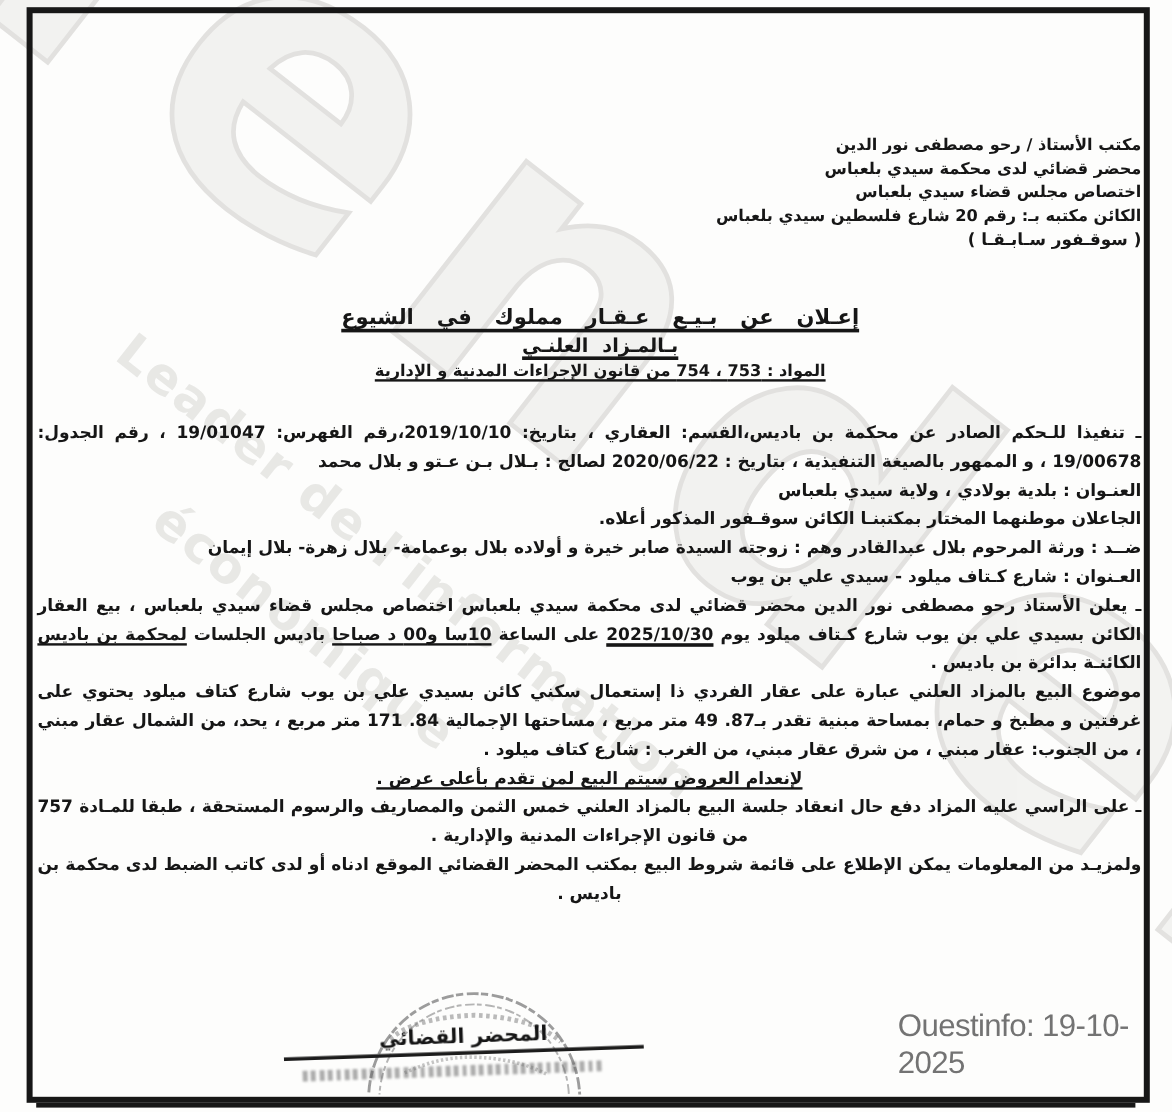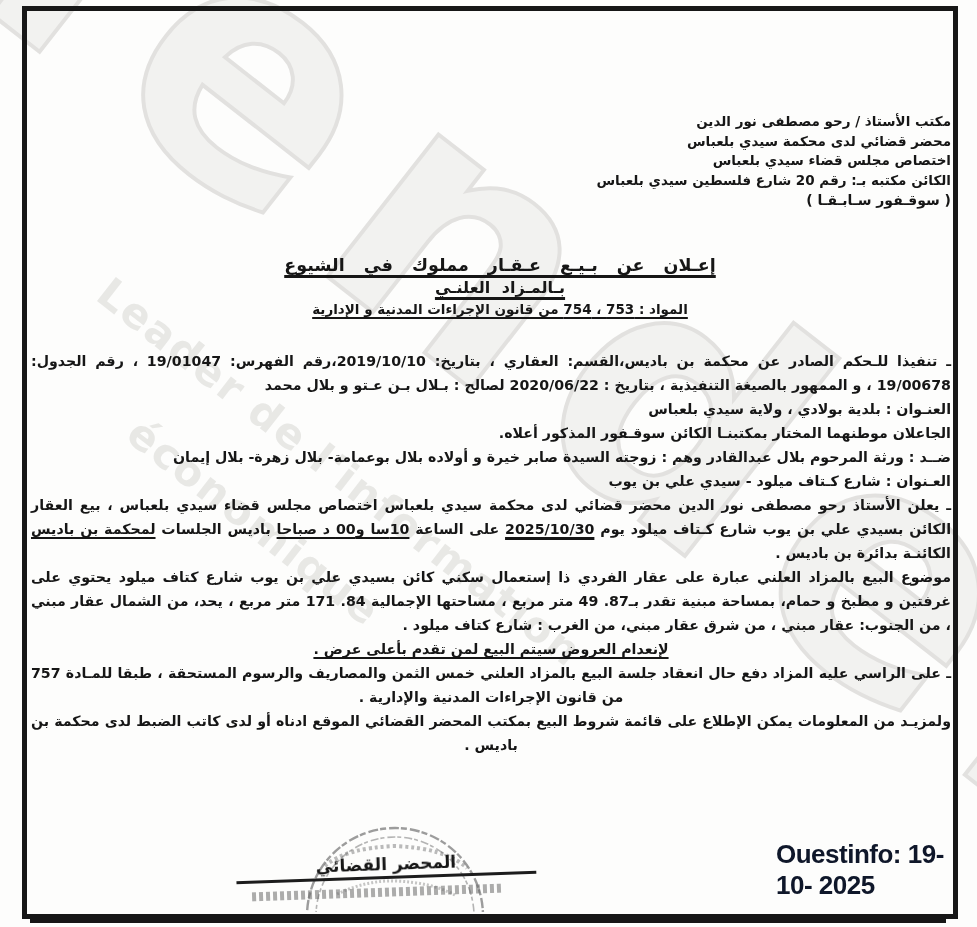--- a/index.html
+++ b/index.html
@@ -73,22 +73,22 @@
     border-bottom:3.5px solid #1c1c1c;padding-bottom:2px;z-index:3;
     filter:blur(.3px);
   }
   .stamp-fuzz{
     position:absolute;left:252px;top:888px;width:250px;height:9px;z-index:3;
     background:repeating-linear-gradient(90deg,#6a6a6a 0 4px,transparent 4px 7px);
     transform:rotate(-2deg);opacity:.55;filter:blur(.7px);
   }
   .source-note{
     position:absolute;left:748px;top:839px;z-index:3;direction:ltr;
-    font-family:"Liberation Sans",sans-serif;font-size:26px;font-weight:bold;
-    letter-spacing:-.5px;color:#0f172a;margin-left:28px;
+    font-family:"Liberation Sans",sans-serif;font-size:26px;font-weight:normal;
+    letter-spacing:-.5px;color:#737373;
   }
 </style>
 </head>
 <body>
 
 <div class="page">
 
   <div class="wm wm-brand">Tenders</div>
   <div class="wm wm-tag1">Leader de l'information</div>
   <div class="wm wm-tag2">économique</div>

